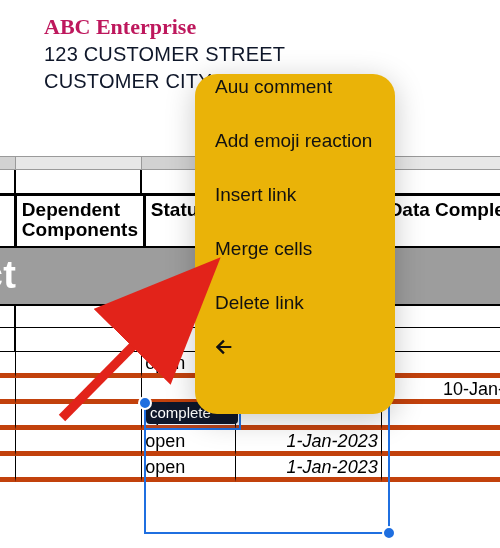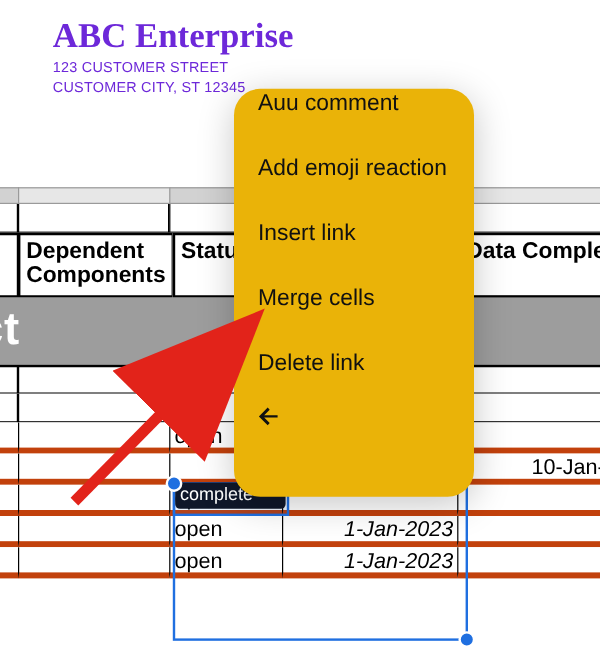--- a/index.html
+++ b/index.html
@@ -1,21 +1,21 @@
 <!DOCTYPE html>
 <html><head>
 <meta charset="utf-8">
 <style>
   * { box-sizing: border-box; margin: 0; padding: 0; }
   html, body { width: 500px; height: 548px; overflow: hidden; font-family: -apple-system, Helvetica, Arial, sans-serif; background: #fff; }
   .page { position: relative; width: 500px; height: 548px; }
 
   .header { padding: 14px 0 0 44px; }
-  .company { font-family: Georgia, 'Times New Roman', serif; font-weight: 700; font-size: 29px; color: #6d28d9; }
-  .addr { font-size: 12px; color: #6d28d9; line-height: 1.25; margin-top: 2px; letter-spacing: .2px; }
+  .company { font-family: Georgia, 'Times New Roman', serif; font-weight: 700; font-size: 22px; color: #be185d; }
+  .addr { font-size: 20px; color: #0f172a; line-height: 1.25; margin-top: 2px; letter-spacing: .2px; }
 
   .sheet { position: absolute; left: -2px; top: 156px; width: 520px; }
   .gridrow { display: flex; }
   .meta-row .metacell { height: 14px; background: #e7e7e7; border: 1px solid #9a9a9a; border-right: none; }
   .meta-row .metacell:last-child { border-right: 1px solid #9a9a9a; }
   .meta-a { width: 17px; background:#d2d2d2 !important; }
   .meta-b { width: 129px; }
   .meta-c { width: 95px; background:#d2d2d2 !important; }
   .meta-d { width: 149px; }
   .meta-e { width: 140px; }

